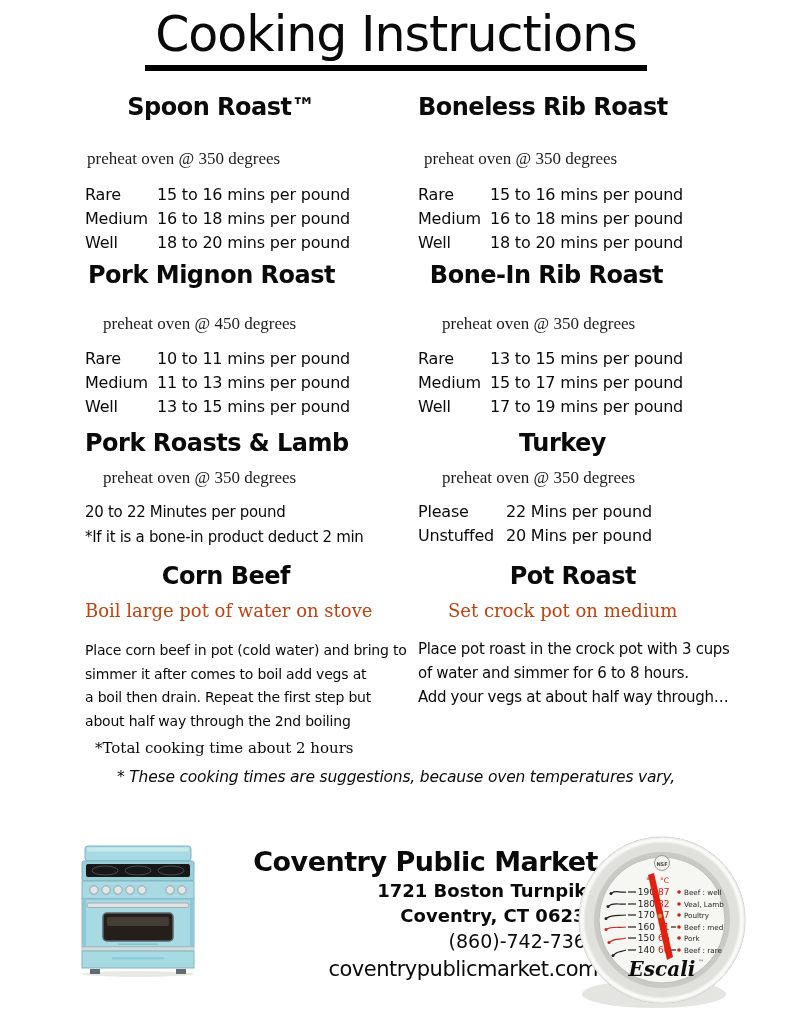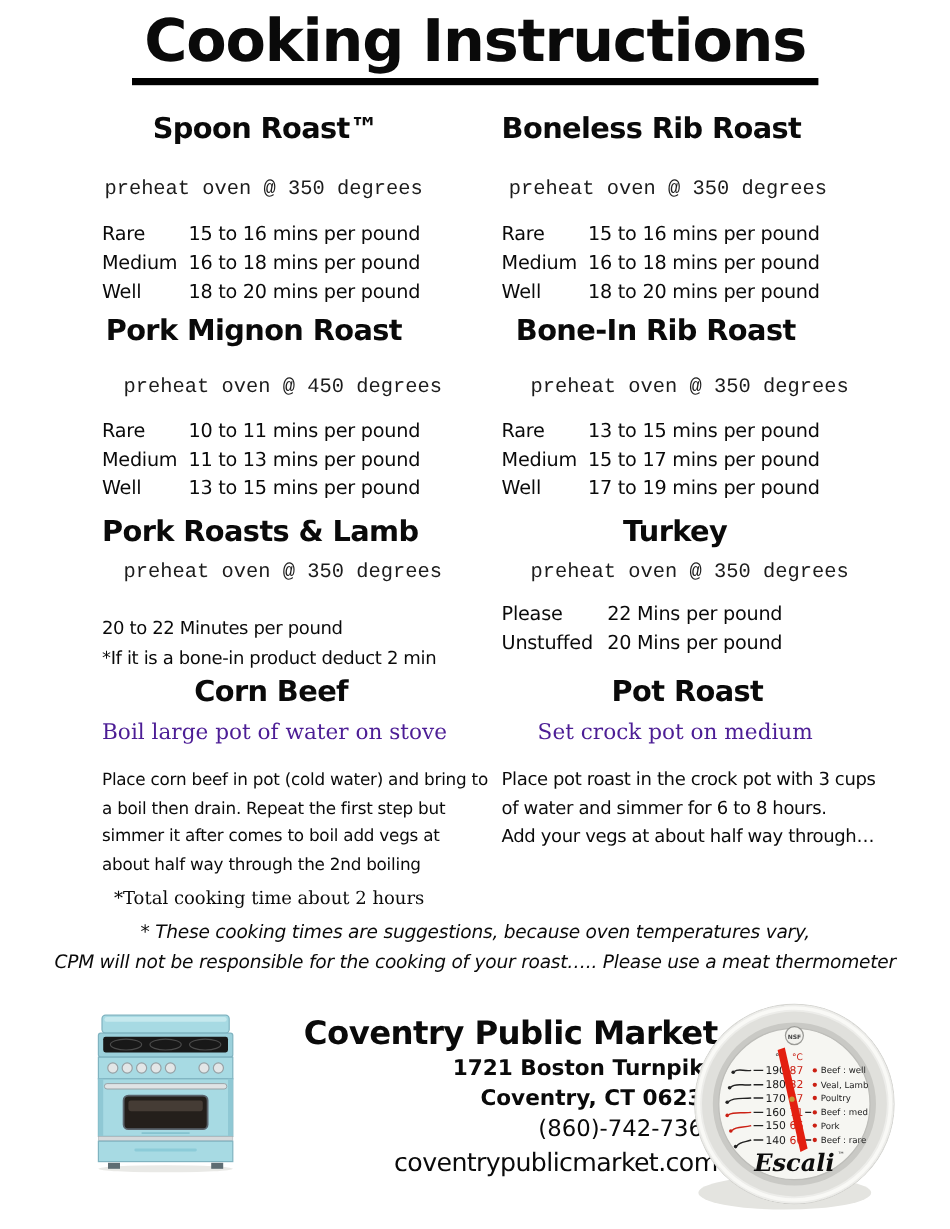--- a/index.html
+++ b/index.html
@@ -2,28 +2,28 @@
 <html><head>
 <meta charset="utf-8">
 <style>
   html,body{margin:0;padding:0}
   body{width:792px;height:1024px;background:#ffffff;color:#0a0a0a;
        font-family:"DejaVu Sans",sans-serif;}
   .page{position:relative;width:792px;height:1024px;background:#fff;overflow:hidden}
 
   
   .title-wrap{position:absolute;top:6px;left:0;width:100%;text-align:center}
-  .title-wrap h1{display:inline-block;margin:0;font-size:49px;font-weight:700;
+  .title-wrap h1{display:inline-block;margin:0;font-size:49px;font-weight:400;
        letter-spacing:-1px;line-height:58px;border-bottom:6px solid #000;padding:0 10px 1px}
 
   
   .sec{position:absolute}
   .sec h2{margin:0;font-size:24px;font-weight:700;letter-spacing:-.5px;line-height:30px;text-align:right;white-space:nowrap}
-  .preheat{font-family:Liberation Mono, monospace;font-size:17px;line-height:22px;color:#1c1c1c;white-space:nowrap}
-  .subtitle{font-family:"DejaVu Serif",serif;font-size:18px;line-height:22px;color:#4c1d95;white-space:nowrap}
+  .preheat{font-family:Liberation Serif, serif;font-size:17px;line-height:22px;color:#1c1c1c;white-space:nowrap}
+  .subtitle{font-family:"DejaVu Serif",serif;font-size:18px;line-height:22px;color:#c2410c;white-space:nowrap}
   .rows{font-size:16px;letter-spacing:-.2px}
   .row{display:flex;line-height:24px}
   .row .lbl{flex:0 0 72px}
   .rows.wide .lbl{flex:0 0 88px}
   .plines{font-size:15px;letter-spacing:-.3px;line-height:25px;white-space:nowrap}
   .bodytext{font-size:14px;letter-spacing:-.2px;line-height:23.5px;white-space:nowrap}
   .note{font-family:"DejaVu Serif",serif;font-size:15px;margin-top:6px;padding-left:10px;white-space:nowrap}
 
   #sec-spoon{left:85px;top:92px;width:312px}
   #sec-boneless{left:418px;top:92px;width:320px}
@@ -36,21 +36,21 @@
 
   #sec-spoon .preheat{margin-top:26px;padding-left:2px}
   #sec-spoon .rows{margin-top:13px}
   #sec-boneless .preheat{margin-top:26px;padding-left:6px}
   #sec-boneless .rows{margin-top:13px}
   #sec-filet .preheat{margin-top:23px;padding-left:18px}
   #sec-filet .rows{margin-top:12px}
   #sec-bonein .preheat{margin-top:23px;padding-left:24px}
   #sec-bonein .rows{margin-top:12px}
   #sec-pork .preheat{margin-top:9px;padding-left:18px}
-  #sec-pork .plines{margin-top:22px}
+  #sec-pork .plines{margin-top:11px}
   #sec-turkey .preheat{margin-top:9px;padding-left:24px}
   #sec-turkey .rows{margin-top:11px}
   #sec-corn .subtitle{margin-top:9px}
   #sec-corn .bodytext{margin-top:17px}
   #sec-pot .subtitle{margin-top:9px;padding-left:30px}
   #sec-pot .bodytext{margin-top:15px;font-size:15px;line-height:24px;letter-spacing:-.3px}
 
   
   .disclaimer{position:absolute;top:765px;left:0;width:100%;text-align:center;
       font-style:italic;font-size:15.5px;letter-spacing:-.2px;line-height:25px}
@@ -171,40 +171,39 @@
         <span>20 Mins per pound</span>
       </div>
     </div>
   </div>
 
   <div class="sec" id="sec-corn">
     <h2 style="width:205px">Corn Beef</h2>
     <div class="subtitle">Boil large pot of water on stove</div>
     <div class="bodytext">
       <div>Place corn beef in pot (cold water) and bring to</div>
+      <div>simmer it after comes to boil add vegs at</div>
       <div>a boil then drain. Repeat the first step but</div>
-      <div>simmer it after comes to boil add vegs at</div>
       <div>about half way through the 2nd boiling</div>
     </div>
     <div class="note">*Total cooking time about 2 hours</div>
   </div>
 
   <div class="sec" id="sec-pot">
     <h2 style="width:218px">Pot Roast</h2>
     <div class="subtitle">Set crock pot on medium</div>
     <div class="bodytext">
       <div>Place pot roast in the crock pot with 3 cups</div>
       <div>of water and simmer for 6 to 8 hours.</div>
       <div>Add your vegs at about half way through…</div>
     </div>
   </div>
 
   <div class="disclaimer">
     <div>* These cooking times are suggestions, because oven temperatures vary,</div>
-    <div>CPM will not be responsible for the cooking of your roast….. Please use a meat thermometer</div>
   </div>
 
   <svg class="stove" viewBox="0 0 132 134">
     <ellipse cx="66" cy="131" rx="56" ry="3" fill="#e9e9e6"></ellipse>
     <rect x="13" y="3" width="106" height="15" rx="3" fill="#a7dae3" stroke="#7fb3c0"></rect>
     <rect x="15" y="4.5" width="102" height="4" rx="2" fill="#c6e9ee"></rect>
     <rect x="10" y="18" width="112" height="20" rx="2" fill="#9bd0db" stroke="#7fb3c0"></rect>
     <rect x="14" y="21" width="104" height="13" rx="2" fill="#181818"></rect>
     <g fill="none" stroke="#4a4a4a" stroke-width="1">
       <ellipse cx="33" cy="27.5" rx="13" ry="4.5"></ellipse>

